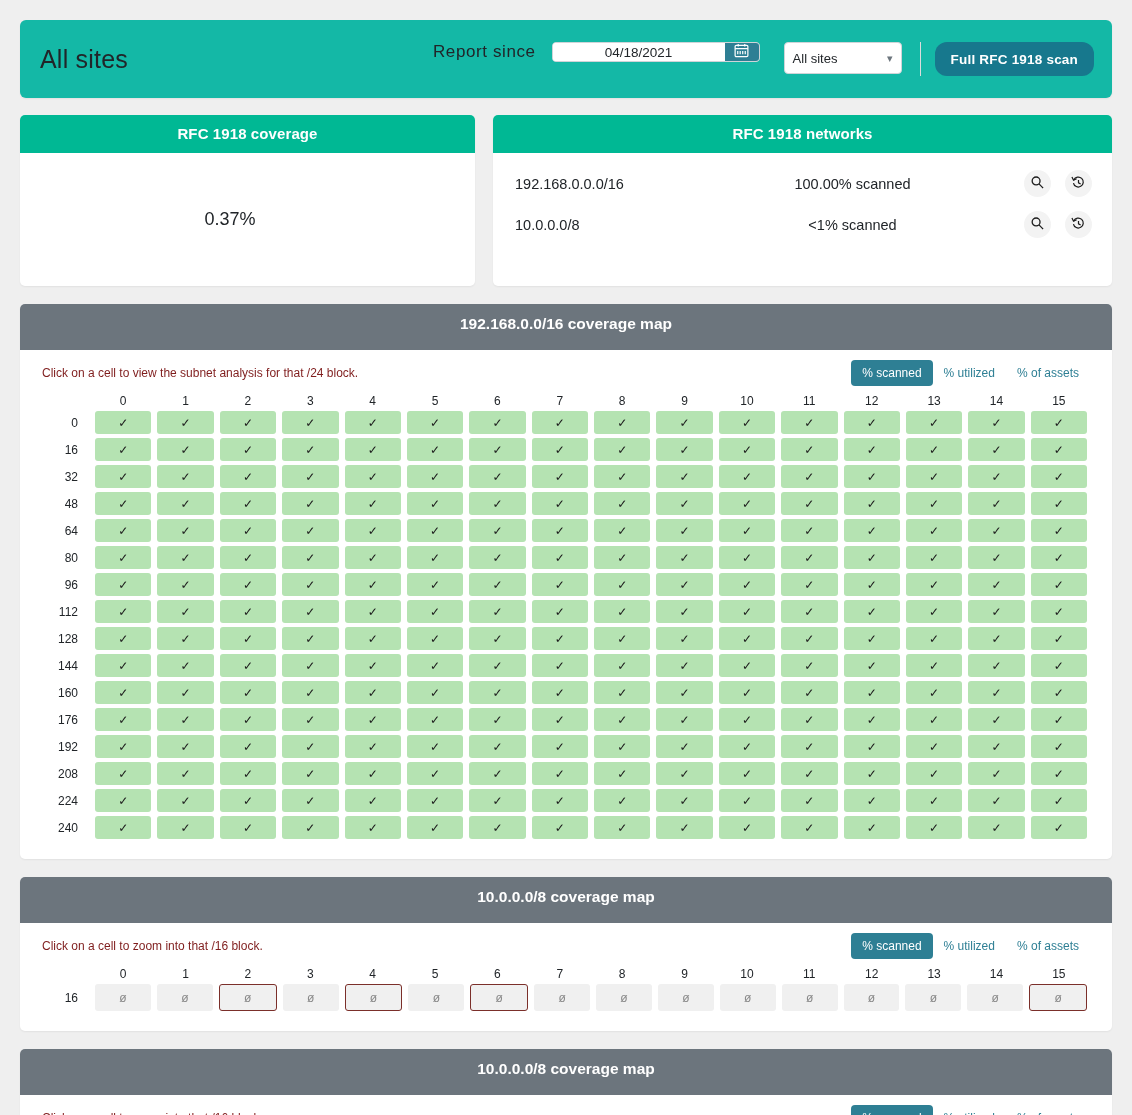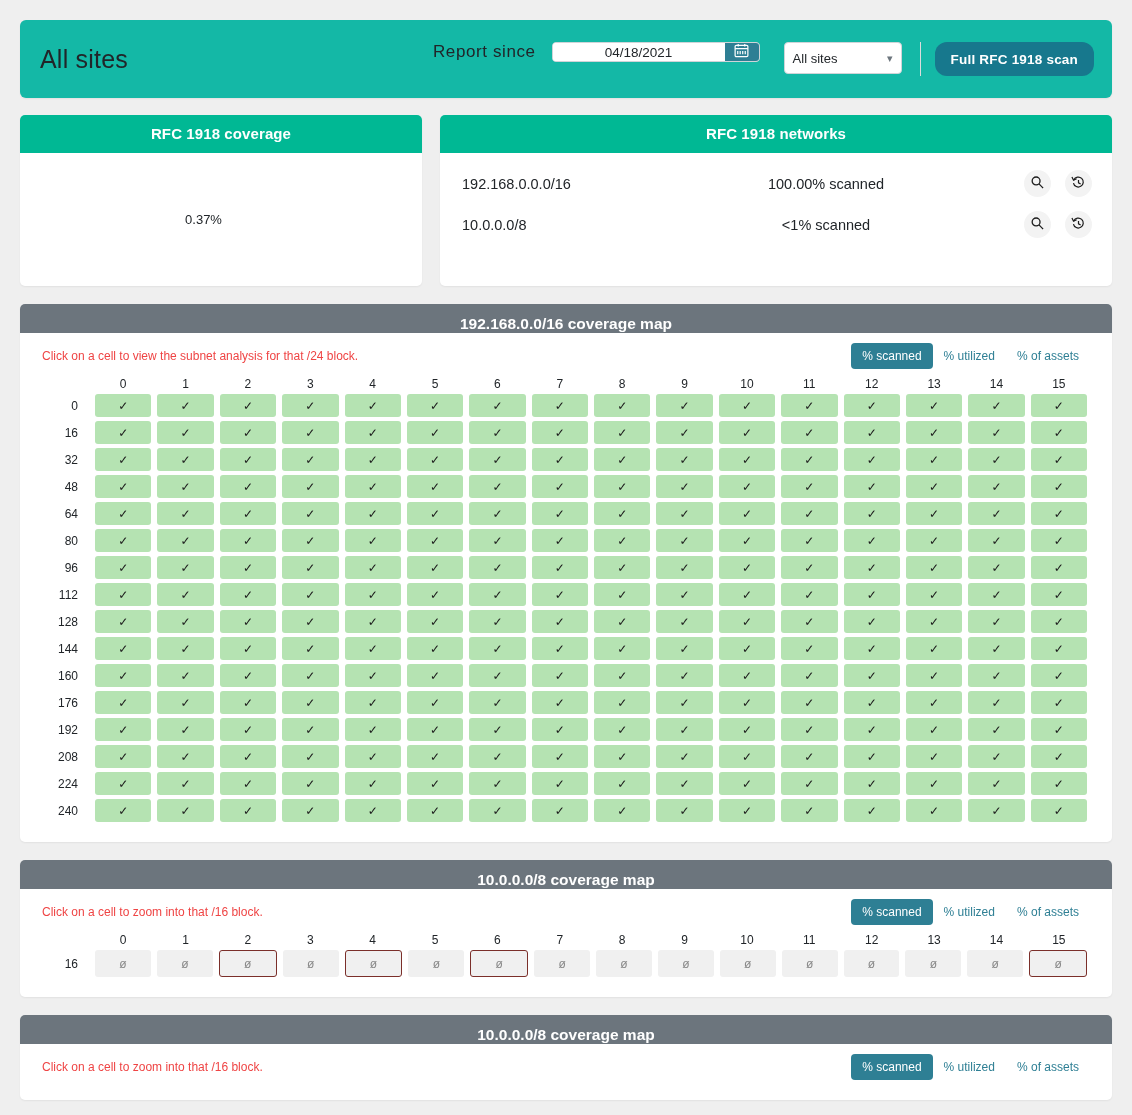--- a/index.html
+++ b/index.html
@@ -117,39 +117,39 @@
     display: flex;
     gap: 18px;
     margin-top: 17px;
   }
   .card {
     background: #fff;
     border-radius: 5px;
     box-shadow: 0 1px 2px rgba(0,0,0,.06);
     overflow: hidden;
   }
-  .card.coverage { width: 402px; }
+  .card.coverage { width: 455px; }
   .card.networks { flex: 1; }
   .card-head {
     background: #00b894;
     color: #fff;
     text-align: center;
     font-size: 15px;
     font-weight: 700;
     padding: 10px 0 11px 0;
     letter-spacing: .1px;
   }
   .card-body-coverage {
     height: 133px;
     display: flex;
     align-items: center;
     justify-content: center;
   }
   .coverage-value {
-    font-size: 13px;
+    font-size: 18px;
     color: #212529;
     margin-right: 35px;
   }
   .card-body-networks { padding: 10px 0 12px 0; }
   .net-row {
     display: flex;
     align-items: center;
     padding: 7px 20px 7px 22px;
   }
   .net-name {
@@ -183,31 +183,31 @@
     margin-top: 18px;
     box-shadow: 0 1px 2px rgba(0,0,0,.06);
     overflow: hidden;
   }
   .panel-head {
     background: #6c757d;
     color: #fff;
     text-align: center;
     font-size: 15.5px;
     font-weight: 700;
-    padding: 11px 0 0 0;
+    padding: 11px 0 17px 0;
   }
   .panel-body { padding: 10px 22px 16px 22px; }
   .panel-toolbar {
     display: flex;
     align-items: center;
     margin-bottom: 4px;
   }
   .hint {
     font-size: 12px;
-    color: #ef4444;
+    color: #7f1d1d;
   }
   .toggles {
     margin-left: auto;
     display: flex;
     align-items: center;
     gap: 0;
   }
   .toggle {
     font-size: 12px;
     padding: 6px 11px;

